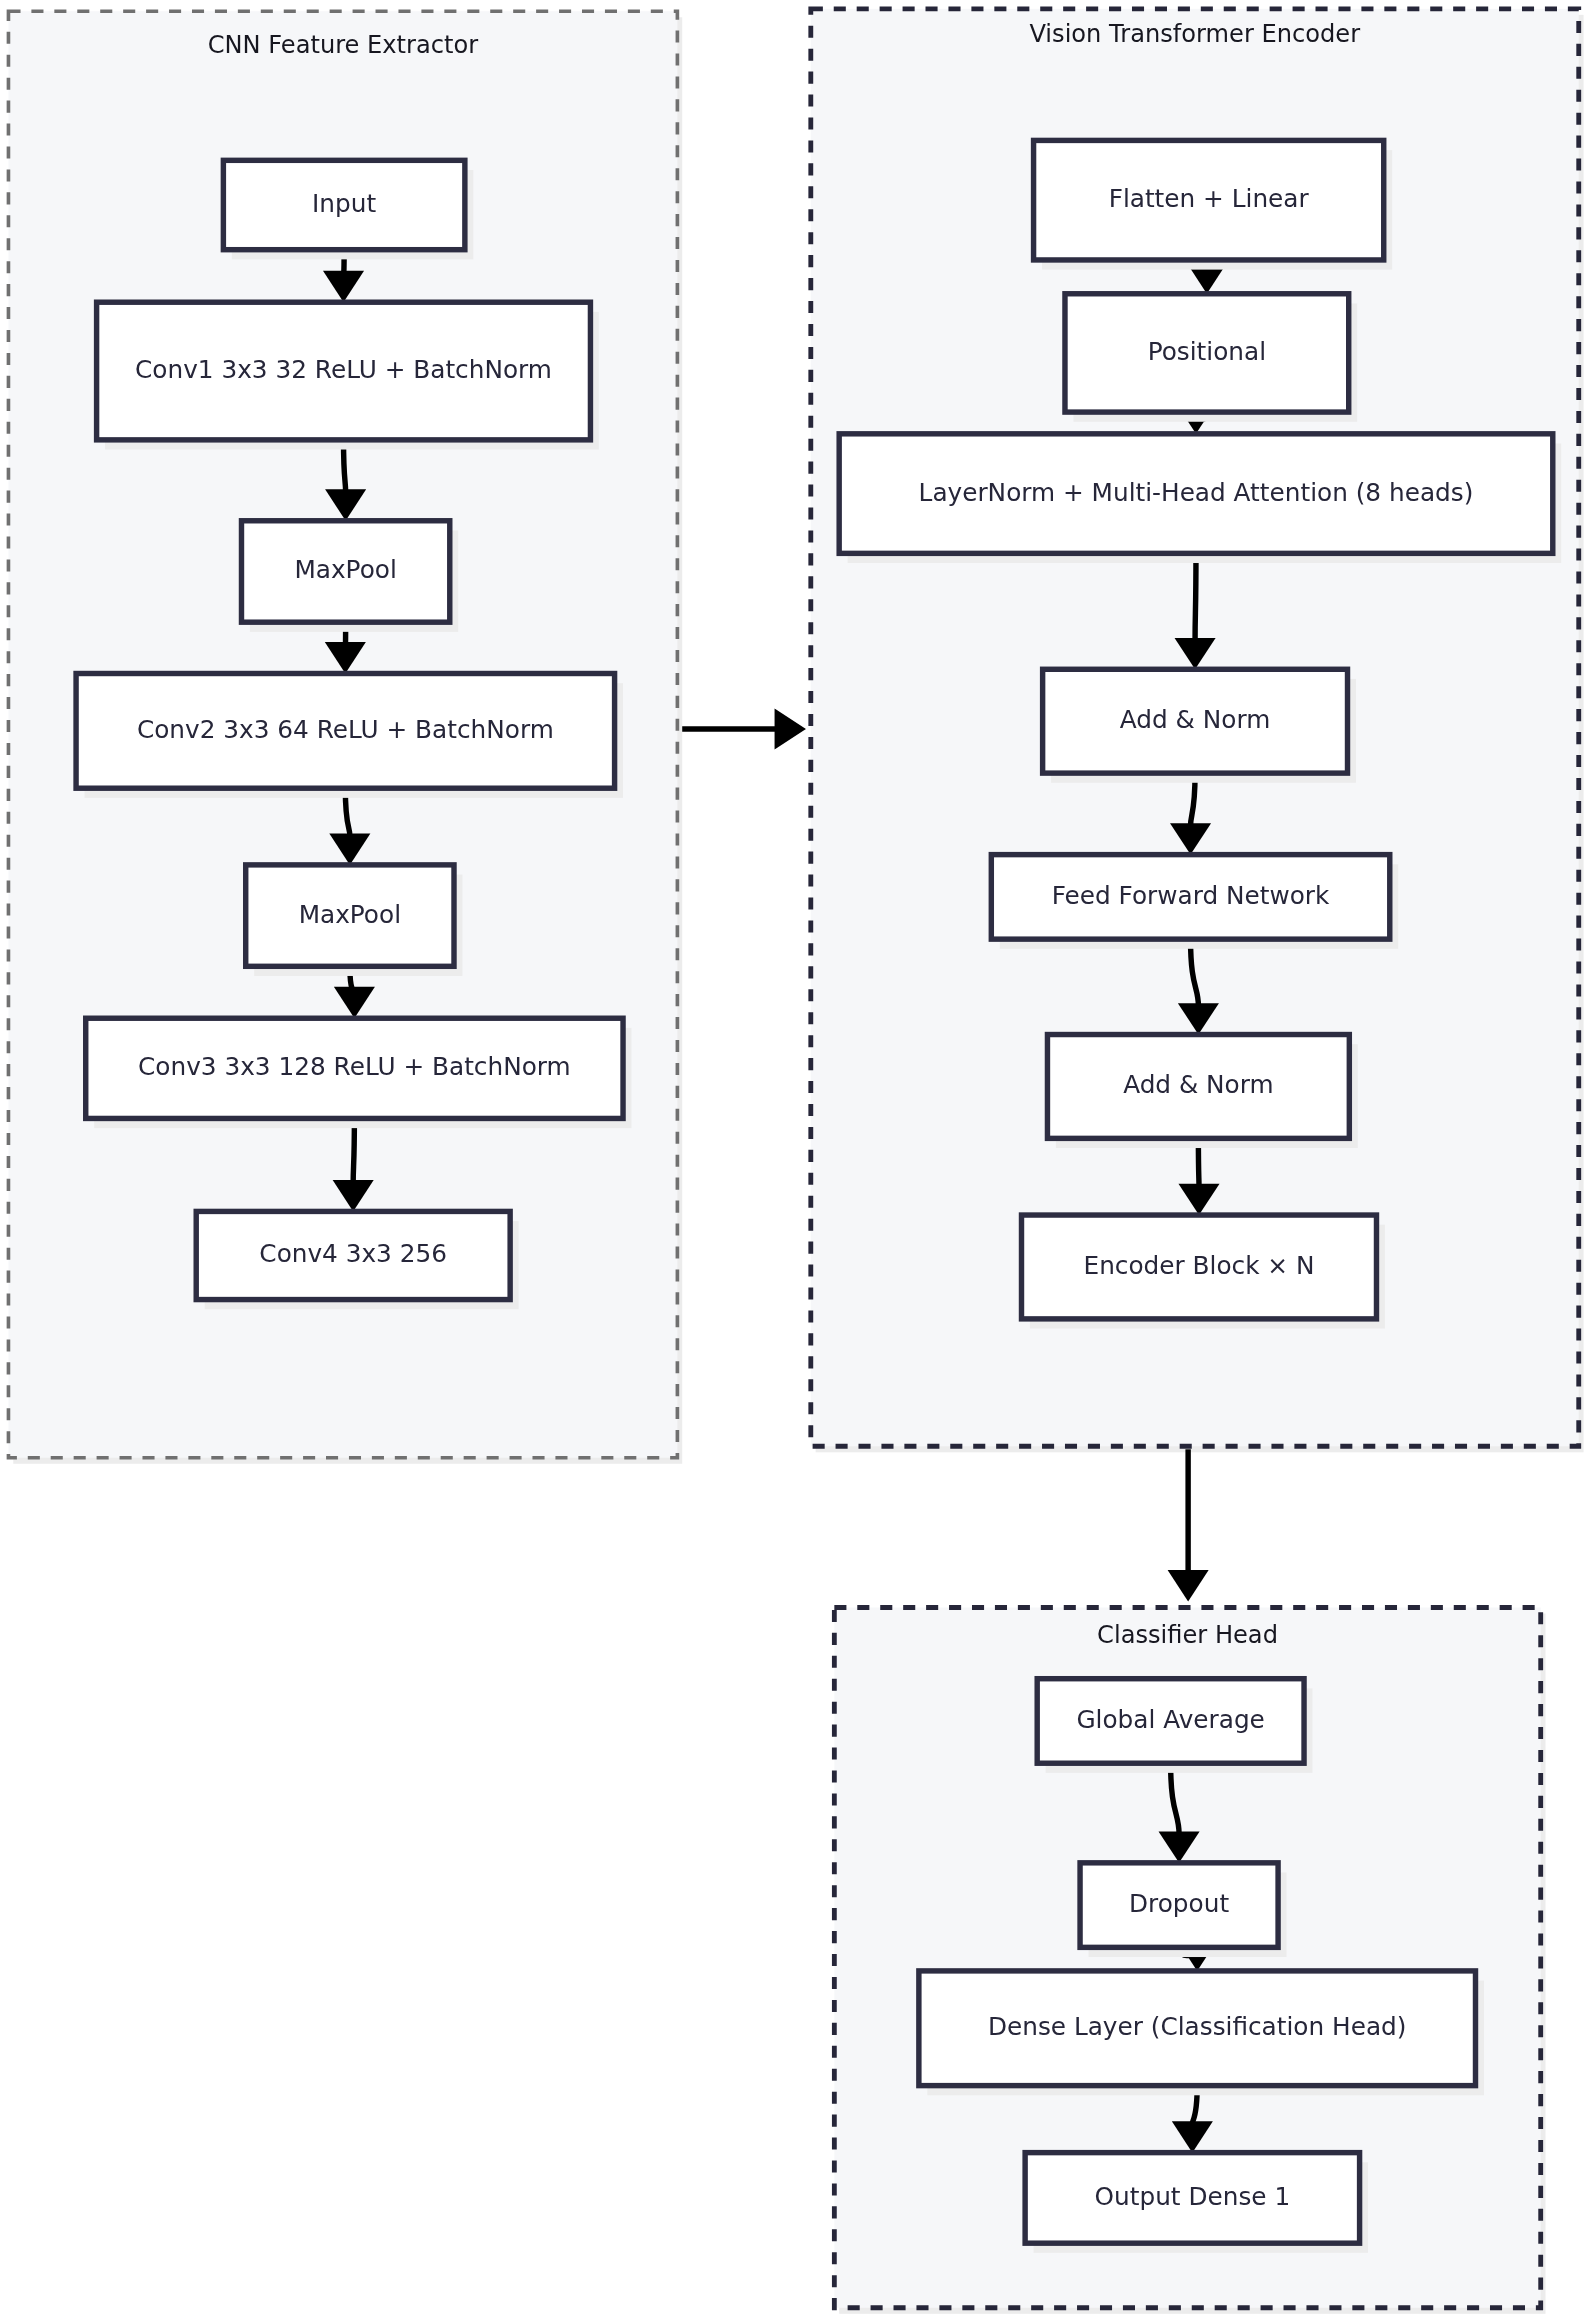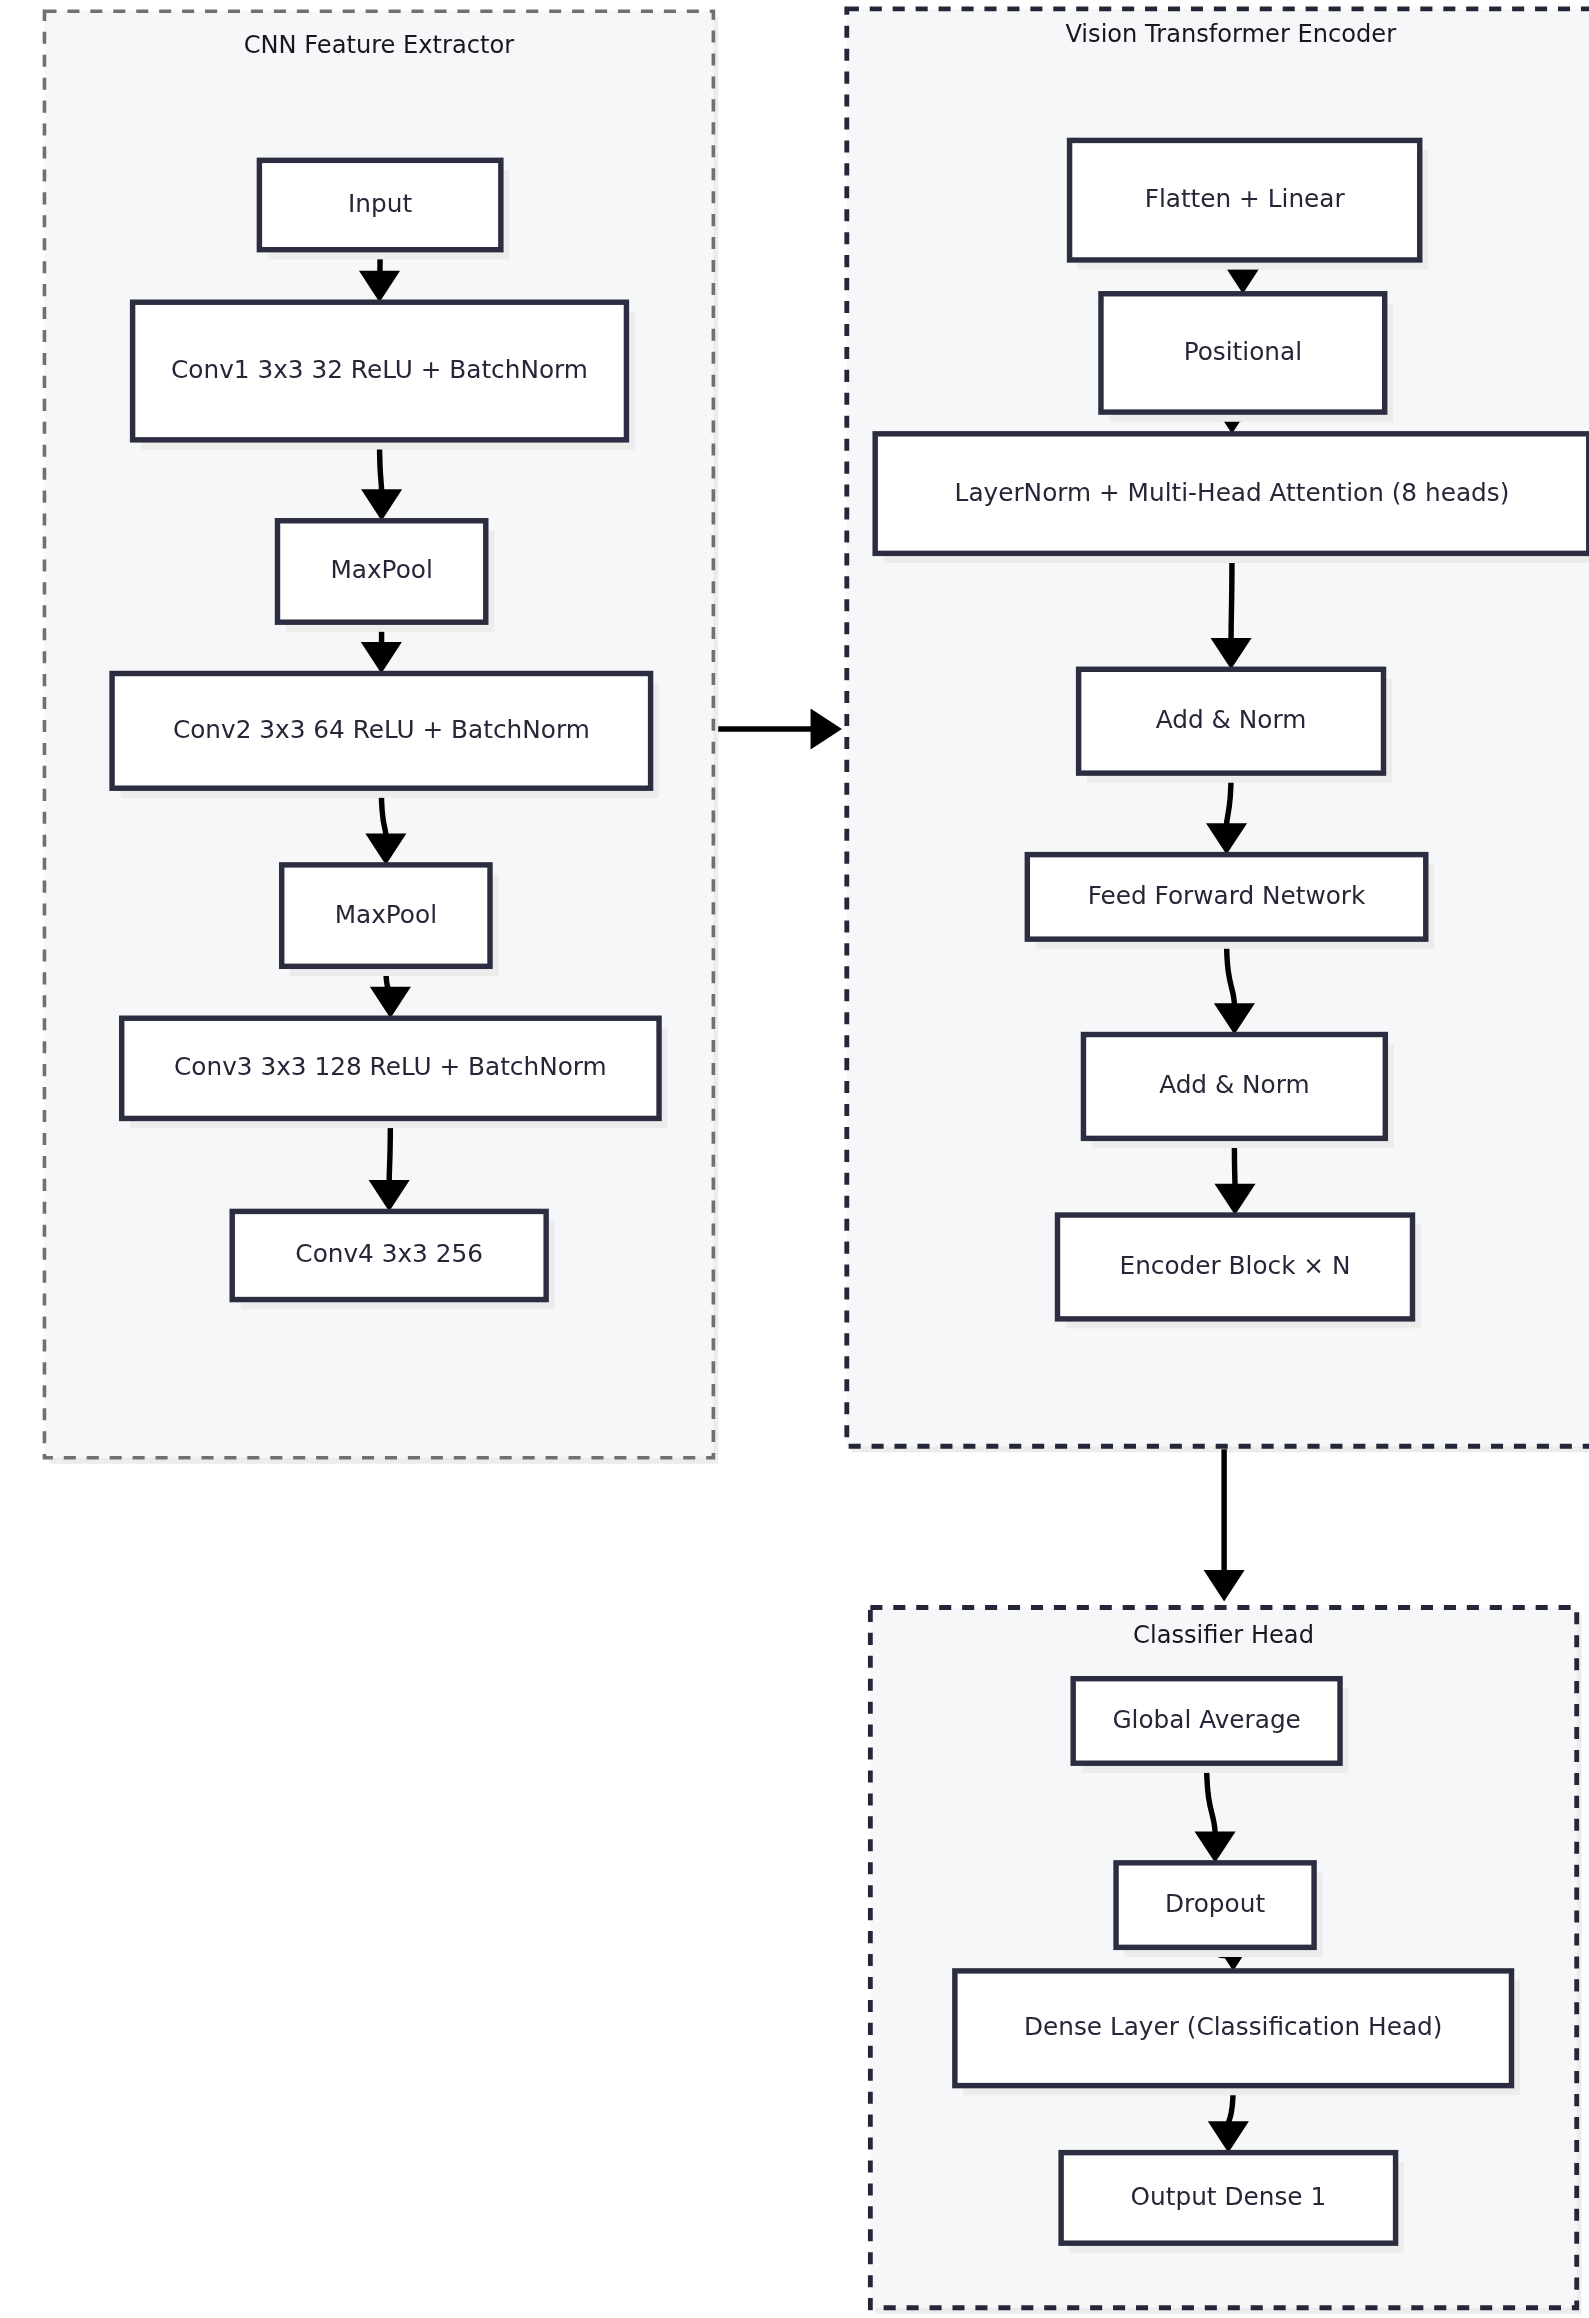--- a/index.html
+++ b/index.html
@@ -10,21 +10,20 @@
   body {
     width: 1589px;
     height: 2319px;
     font-family: "DejaVu Sans", sans-serif;
     overflow: hidden;
   }
   #diagram-root {
     position: relative;
     width: 1267px;
     height: 2319px;
-    padding-left: 36px;
   }
   svg.flow {
     display: block;
     width: 1589px;
     height: 2319px;
   }
   .cluster-bg {
     fill: #f6f7f9;
   }
   .cluster-shadow {

